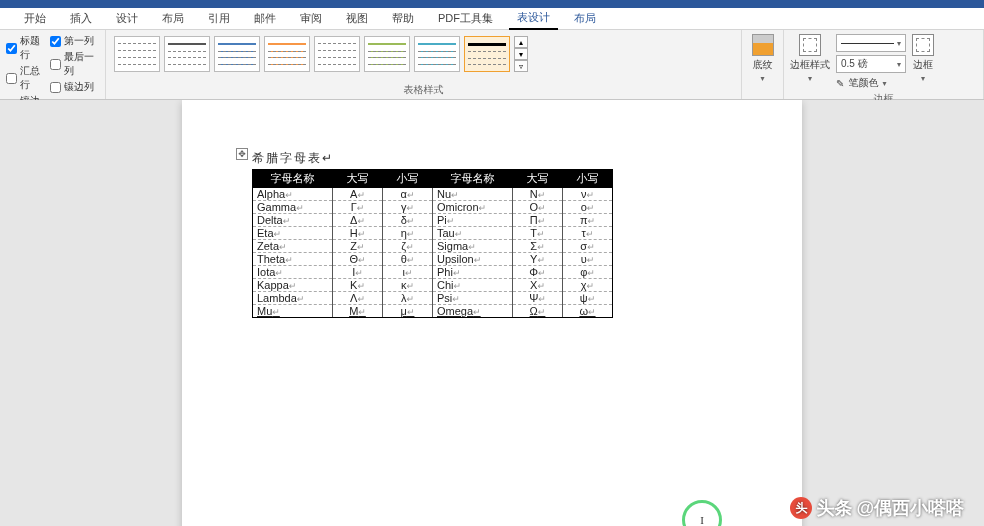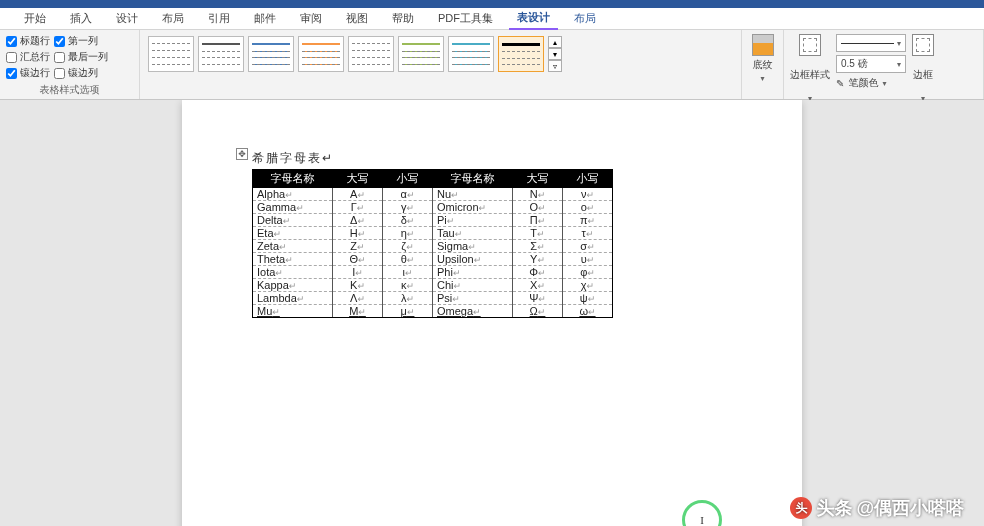--- a/index.html
+++ b/index.html
@@ -2,21 +2,21 @@
 <html><head>
 <meta charset="utf-8">
 <style>
   * { box-sizing: border-box; margin: 0; padding: 0; }
   body { font-family: "Microsoft YaHei", "SimSun", sans-serif; font-size: 11px; background: #e6e6e6; width: 984px; height: 526px; overflow: hidden; position: relative; }
 
   .title-bar { height: 8px; background: #2b579a; }
 
   .ribbon-tabs { height: 22px; background: #fff; border-bottom: 1px solid #d4d4d4; display: flex; align-items: center; padding-left: 16px; gap: 8px; font-size: 11px; }
   .ribbon-tab { padding: 3px 8px; color: #444; cursor: pointer; }
-  .ribbon-tab.active { color: #2b579a; border-bottom: 2px solid #8b5cf6; font-weight: 700; }
+  .ribbon-tab.active { color: #2b579a; border-bottom: 2px solid #000000; font-weight: 400; }
   .ribbon-tab.context { color: #2b579a; }
 
   .ribbon { height: 70px; background: #f3f3f3; border-bottom: 1px solid #c6c6c6; display: flex; }
   .ribbon-group { border-right: 1px solid #d9d9d9; padding: 4px 6px 2px 6px; display: flex; flex-direction: column; }
   .ribbon-group-body { flex: 1; display: flex; align-items: flex-start; gap: 4px; }
   .ribbon-group-label { text-align: center; font-size: 10px; color: #666; margin-top: 2px; }
 
   .opt-col { display: flex; flex-direction: column; gap: 2px; font-size: 10px; color: #333; }
   .opt-row { display: flex; align-items: center; gap: 3px; }
   .opt-row input { width: 11px; height: 11px; }
@@ -35,21 +35,21 @@
 
   .shading-group-body { display: flex; flex-direction: column; align-items: center; gap: 2px; font-size: 10px; color: #444; }
   .paint-icon { width: 22px; height: 22px; background: linear-gradient(#ccc 40%, #f0a030 40%); border: 1px solid #999; }
 
   .border-group-body { display: flex; gap: 6px; align-items: flex-start; font-size: 10px; color: #444; }
   .bstylebtn { border: 1px solid #adadad; background: #fff; padding: 2px 4px; height: 18px; width: 70px; display: flex; align-items: center; justify-content: space-between; font-size: 10px; }
   .bstylebtn .line { height:1px; background:#333; flex:1; margin-right:3px;}
   .bdrop { font-size: 8px; color:#666;}
   .pen-color { display: flex; align-items: center; gap: 4px; }
 
-  .border-big { display:flex; flex-direction:column; align-items:center; gap:12px; cursor:pointer; }
+  .border-big { display:flex; flex-direction:column; align-items:center; gap:2px; cursor:pointer; }
   .border-big .ic { width:22px; height:22px; border:1px solid #888; background:#fff; position:relative;}
   .border-big .ic::after{content:"";position:absolute;inset:3px;border:1px dashed #888;}
 
   .doc-canvas { position: absolute; top: 100px; left: 0; right: 0; bottom: 0; background: #e6e6e6; overflow: auto; display: flex; justify-content: center; }
   .page { width: 620px; min-height: 800px; background: #fff; box-shadow: 0 2px 8px rgba(0,0,0,.2); margin-top: 0; position: relative; padding: 50px 0 0 0; }
 
   .table-wrap { margin-left: 70px; position: relative; }
   .move-handle { position:absolute; left:-16px; top:-2px; width:12px; height:12px; border:1px solid #888; background:#fff; font-size:9px; display:flex; align-items:center; justify-content:center; color:#555; cursor:move;}
   .table-title { font-size: 12px; color: #333; margin-bottom: 2px; letter-spacing: 2px; }
   .greek-table { border-collapse: collapse; font-size: 11px; color: #222; }
@@ -81,21 +81,21 @@
   <div class="ribbon-tab">审阅</div>
   <div class="ribbon-tab">视图</div>
   <div class="ribbon-tab">帮助</div>
   <div class="ribbon-tab">PDF工具集</div>
   <div class="ribbon-tab context active">表设计</div>
   <div class="ribbon-tab context">布局</div>
 </div>
 
 <div class="ribbon">
 
-  <div class="ribbon-group" style="width:140px">
+  <div class="ribbon-group" style="width:106px">
     <div class="ribbon-group-body">
       <div class="opt-col">
         <label class="opt-row">
             <input type="checkbox" checked="" style="">
             <span>标题行</span>
           </label>
         <label class="opt-row">
             <input type="checkbox" style="">
             <span>汇总行</span>
           </label>
@@ -171,20 +171,21 @@
           <div class="r d"></div>
           <div class="r d"></div>
           <div class="r d"></div>
         </div>
       <div class="scroll-btns">
         <div class="scroll-btn">▴</div>
         <div class="scroll-btn">▾</div>
         <div class="scroll-btn">▿</div>
       </div>
     </div>
+    <div class="ribbon-group-label">表格样式</div>
   </div>
 
   <div class="ribbon-group" style="width:42px">
     <div class="ribbon-group-body shading-group-body">
       <div class="paint-icon"></div>
       <span>底纹</span>
       <span class="bdrop">▾</span>
     </div>
   </div>
 

